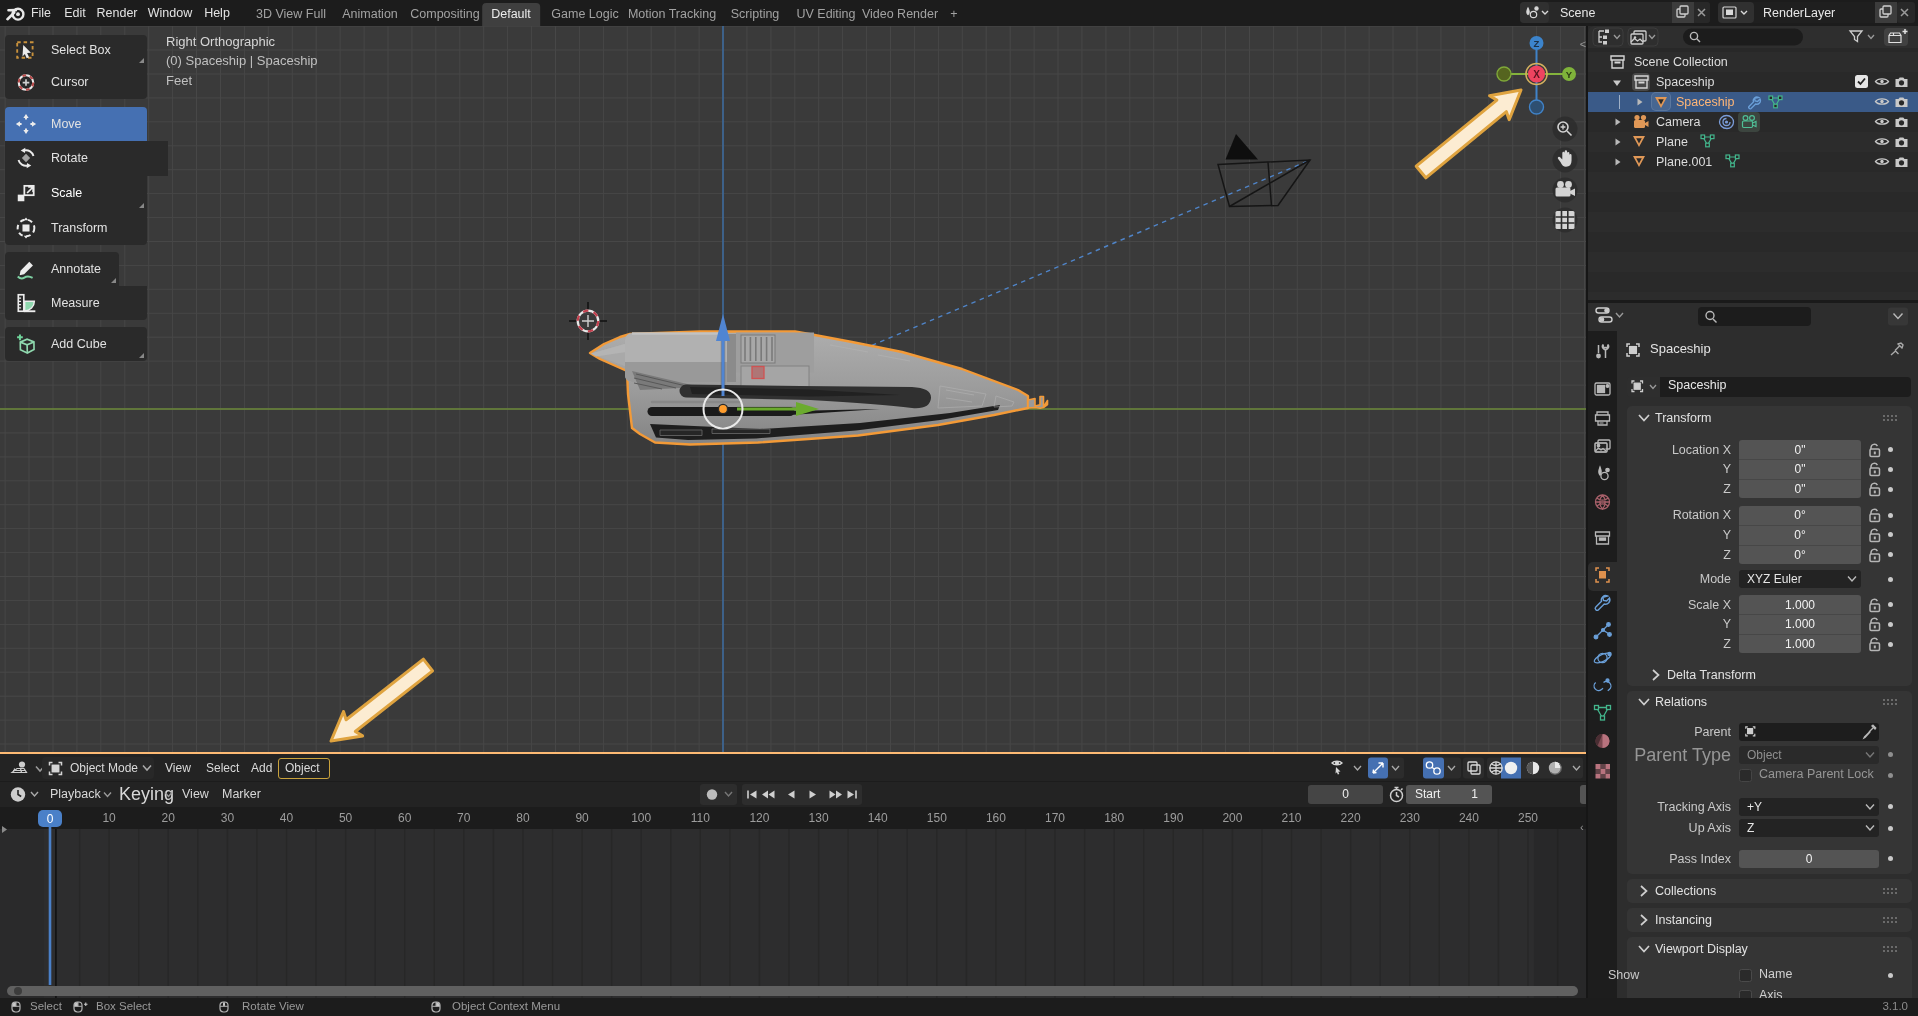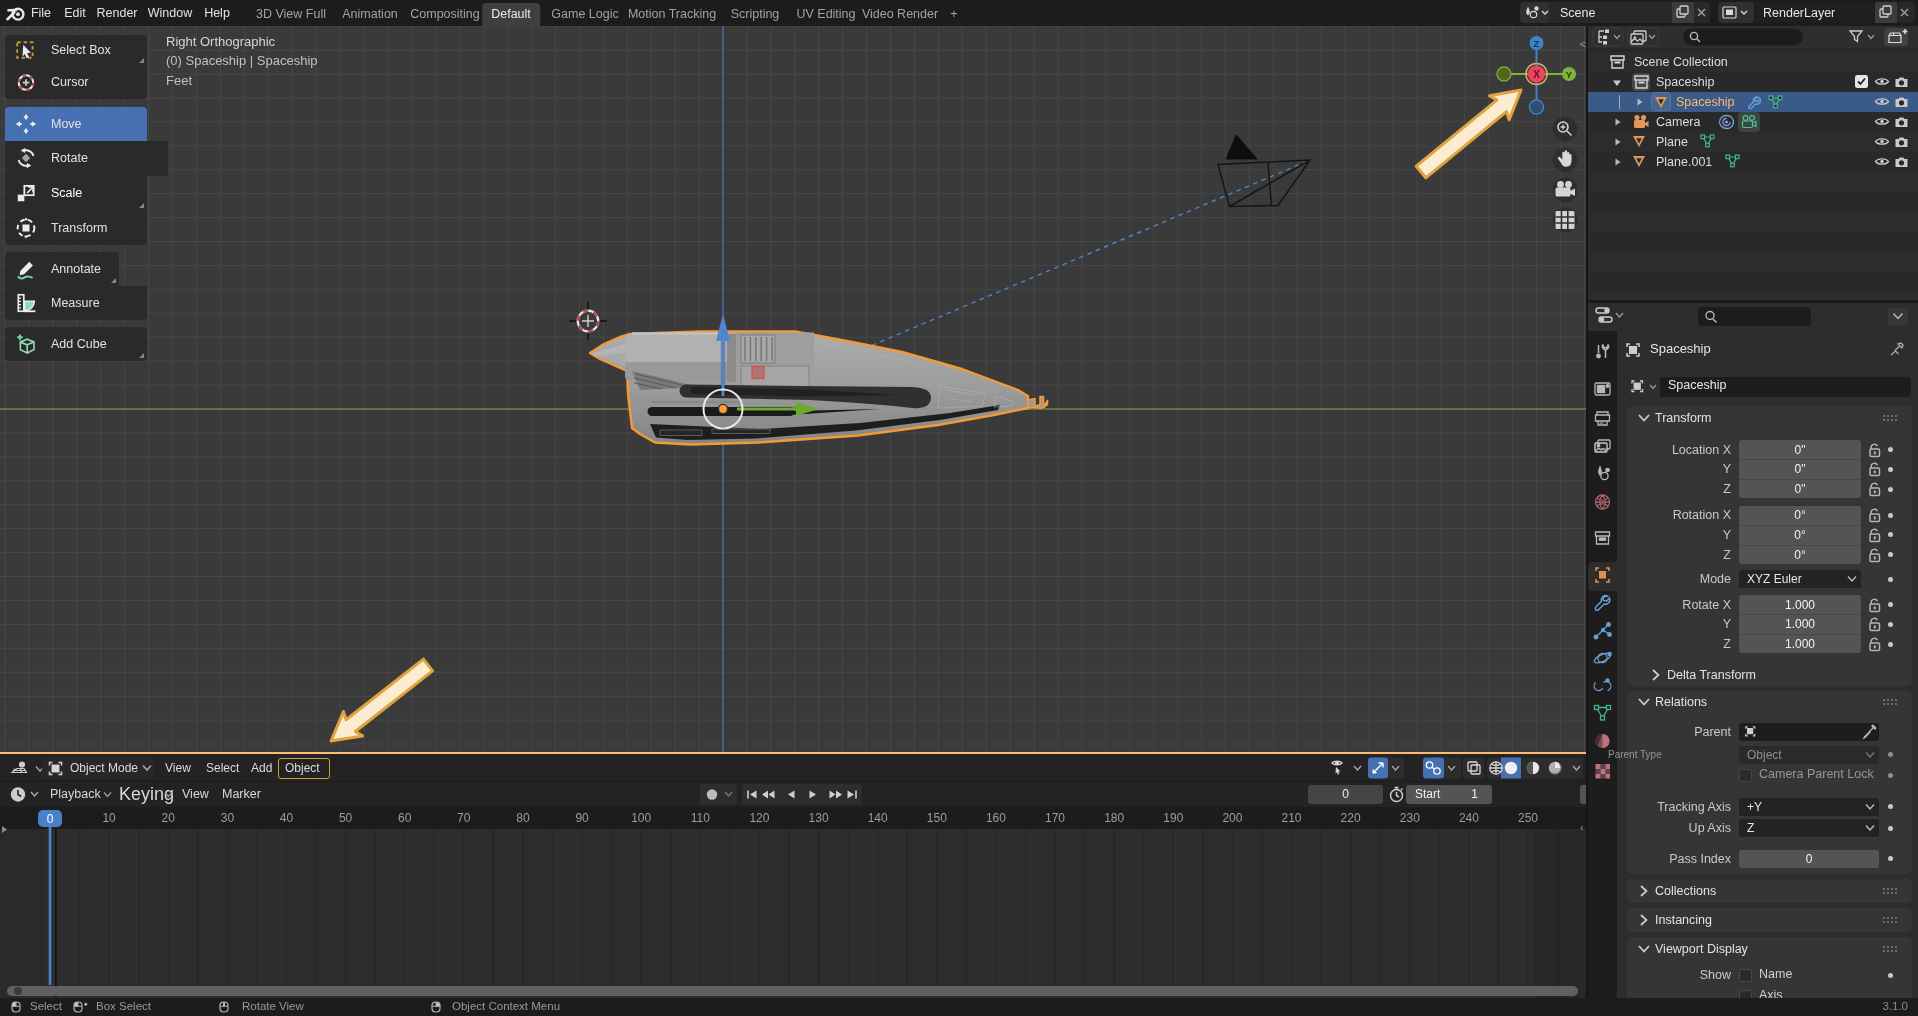--- a/index.html
+++ b/index.html
@@ -819,21 +819,21 @@
 <div class="abs" style="left:20px;top:268px;width:123px;height:18px;line-height:18px;text-align:right;font-size:12.5px;color:#c9c9c9">Mode</div>
 <div class="abs" style="left:151px;top:268px;width:122px;height:18px;background:#232323;border-radius:3px"></div>
 <div class="abs" style="left:159px;top:268px;height:18px;line-height:18px;font-size:12px;color:#e6e6e6">XYZ Euler</div>
 <svg class="abs" style="left:258px;top:273px" width="12" height="9">
         <path d="M2 1.5 l4 4.5 4-4.5" stroke="#bbb" stroke-width="1.4" fill="none"></path>
       </svg>
 <div class="abs" style="left:300px;top:274.5px;width:5px;height:5px;border-radius:50%;background:#c9c9c9"></div>
 <div class="abs" style="left:151px;top:293px;width:122px;height:58px;background:#545454;border-radius:3px"></div>
       <div class="abs" style="left:151px;top:312px;width:122px;height:1px;background:#474747"></div>
       <div class="abs" style="left:151px;top:332px;width:122px;height:1px;background:#474747"></div>
-      <div class="abs" style="left:20px;top:293.8px;width:123px;height:18px;line-height:18px;text-align:right;font-size:12.5px;color:#c9c9c9">Rotate X</div>
+      <div class="abs" style="left:20px;top:293.8px;width:123px;height:18px;line-height:18px;text-align:right;font-size:12.5px;color:#c9c9c9">Scale X</div>
       <div class="abs" style="left:151px;top:293.8px;width:122px;height:18px;line-height:19px;text-align:center;font-size:12px;color:#f2f2f2">1.000</div>
       <svg class="abs" style="left:280px;top:294.8px" width="14" height="16" viewBox="0 0 14 16">
         <path d="M3 7 V5.5 a3.4 3.4 0 0 1 6.4 -1.4" fill="none" stroke="#b5b5b5" stroke-width="1.5"></path>
         <rect x="2" y="7" width="9.5" height="7.5" rx="1.2" fill="none" stroke="#b5b5b5" stroke-width="1.5"></rect>
         <rect x="5.8" y="9.5" width="2" height="2.8" fill="#b5b5b5"></rect>
       </svg>
       <div class="abs" style="left:300px;top:300.3px;width:5px;height:5px;border-radius:50%;background:#c9c9c9"></div>
       <div class="abs" style="left:20px;top:313.40000000000003px;width:123px;height:18px;line-height:18px;text-align:right;font-size:12.5px;color:#c9c9c9">Y</div>
       <div class="abs" style="left:151px;top:313.40000000000003px;width:122px;height:18px;line-height:19px;text-align:center;font-size:12px;color:#f2f2f2">1.000</div>
       <svg class="abs" style="left:280px;top:314.40000000000003px" width="14" height="16" viewBox="0 0 14 16">
@@ -875,21 +875,21 @@
 <g stroke="#cdcdcd" stroke-width="1.2" fill="none">
 <path d="M1.8 3.8 v-2 h2 M8.8 1.8 h2 v2 M10.8 8.8 v2 h-2 M3.8 10.8 h-2 v-2"></path>
 <rect x="3.6" y="3.6" width="5" height="5" fill="#cdcdcd"></rect>
         </g>
       </svg>
 <svg class="abs" style="left:274px;top:421px" width="16" height="17" viewBox="0 0 16 17">
 <g stroke="#b9b9b9" stroke-width="1.3" fill="none">
 <path d="M9.5 2.5 L13.5 6.5 M10.5 1.8 L14.2 5.5 M7 9 L11 5 M7.5 9.5 L3 14.5 L2 15 L2.5 14 L7 9.5 Z"></path>
         </g>
       </svg>
-<div class="abs" style="left:20px;top:443.5px;width:123px;height:18px;line-height:18px;font-size:10px;color:#969696">Parent Type</div>
+<div class="abs" style="left:20px;top:443.5px;width:123px;height:18px;line-height:18px;text-align:right;font-size:18px;color:#969696">Parent Type</div>
 <div class="abs" style="left:151px;top:443.5px;width:140px;height:18px;background:#2a2a2a;border-radius:3px"></div>
 <div class="abs" style="left:159px;top:443.5px;height:18px;line-height:18px;font-size:12px;color:#8f8f8f">Object</div>
 <svg class="abs" style="left:276px;top:448.5px" width="12" height="9">
         <path d="M2 1.5 l4 4.5 4-4.5" stroke="#777" stroke-width="1.4" fill="none"></path>
       </svg>
 <div class="abs" style="left:300px;top:450.0px;width:5px;height:5px;border-radius:50%;background:#8f8f8f"></div>
 <div class="abs" style="left:151px;top:467px;width:13px;height:13px;background:#2a2a2a;border:1px solid #454545;border-radius:2.5px"></div>
 <div class="abs" style="left:171px;top:465px;font-size:12.5px;color:#969696">Camera Parent Lock</div>
 <div class="abs" style="left:300px;top:471.0px;width:5px;height:5px;border-radius:50%;background:#8f8f8f"></div>
 <div class="abs" style="left:20px;top:495.5px;width:123px;height:18px;line-height:18px;text-align:right;font-size:12.5px;color:#c9c9c9">Tracking Axis</div>
@@ -947,21 +947,21 @@
       <svg class="abs" style="left:294px;top:643px" width="16" height="8" viewBox="0 0 16 8">
         <circle cx="2" cy="2" r="1.1" fill="#787878"></circle>
         <circle cx="6" cy="2" r="1.1" fill="#787878"></circle>
         <circle cx="10" cy="2" r="1.1" fill="#787878"></circle>
         <circle cx="14" cy="2" r="1.1" fill="#787878"></circle>
         <circle cx="2" cy="6" r="1.1" fill="#787878"></circle>
         <circle cx="6" cy="6" r="1.1" fill="#787878"></circle>
         <circle cx="10" cy="6" r="1.1" fill="#787878"></circle>
         <circle cx="14" cy="6" r="1.1" fill="#787878"></circle>
       </svg>
-<div class="abs" style="left:20px;top:664px;width:123px;height:18px;line-height:18px;text-align:right;font-size:12.5px;color:#c9c9c9">Show</div>
+<div class="abs" style="left:20px;top:664px;width:123px;height:18px;line-height:18px;text-align:left;font-size:12.5px;color:#c9c9c9">Show</div>
 <div class="abs" style="left:151px;top:666.5px;width:13px;height:13px;background:#2a2a2a;border:1px solid #4a4a4a;border-radius:2.5px"></div>
 <div class="abs" style="left:171px;top:664.5px;font-size:12.5px;color:#d0d0d0">Name</div>
 <div class="abs" style="left:300px;top:670.5px;width:5px;height:5px;border-radius:50%;background:#c9c9c9"></div>
 <div class="abs" style="left:151px;top:688px;width:13px;height:13px;background:#2a2a2a;border:1px solid #4a4a4a;border-radius:2.5px"></div>
 <div class="abs" style="left:171px;top:686px;font-size:12.5px;color:#d0d0d0">Axis</div>
 </div>
 </div>
 <div class="abs" style="left:1586px;top:26px;width:2px;height:972px;background:#161616"></div>
 <div class="abs" style="left:1588px;top:300px;width:330px;height:3px;background:#1a1a1a"></div>
 </body></html>

